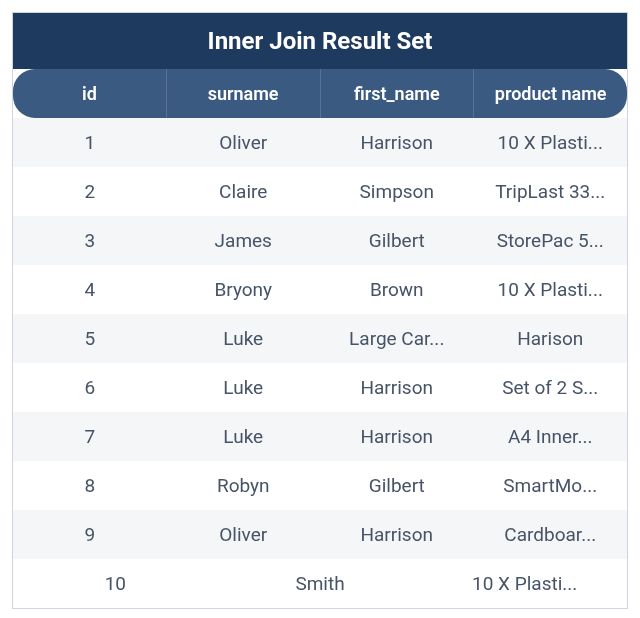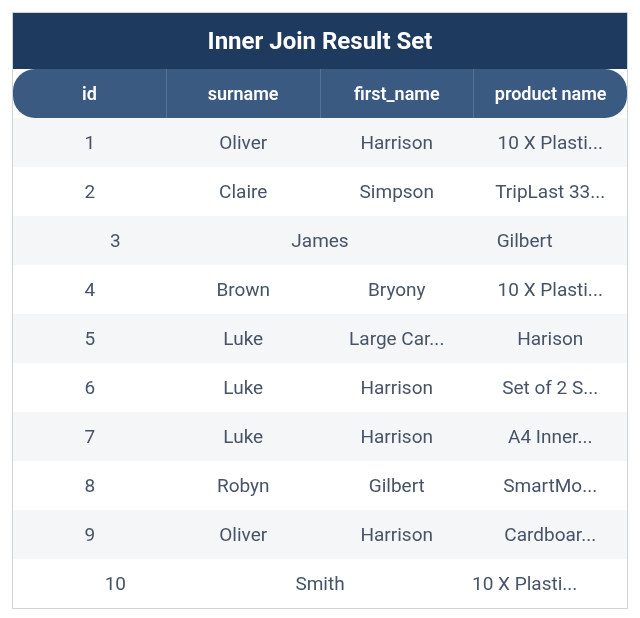--- a/index.html
+++ b/index.html
@@ -85,25 +85,26 @@
     <div class="data-row">
       <div class="data-cell">2</div>
       <div class="data-cell">Claire</div>
       <div class="data-cell">Simpson</div>
       <div class="data-cell">TripLast 33...</div>
     </div>
     <div class="data-row">
       <div class="data-cell">3</div>
       <div class="data-cell">James</div>
       <div class="data-cell">Gilbert</div>
+      <div class="data-cell">StorePac 5...</div>
     </div>
     <div class="data-row">
       <div class="data-cell">4</div>
+      <div class="data-cell">Bryony</div>
       <div class="data-cell">Brown</div>
-      <div class="data-cell">Bryony</div>
       <div class="data-cell">10 X Plasti...</div>
     </div>
     <div class="data-row">
       <div class="data-cell">5</div>
       <div class="data-cell">Luke</div>
       <div class="data-cell">Large Car...</div>
       <div class="data-cell">Harison</div>
     </div>
     <div class="data-row">
       <div class="data-cell">6</div>

